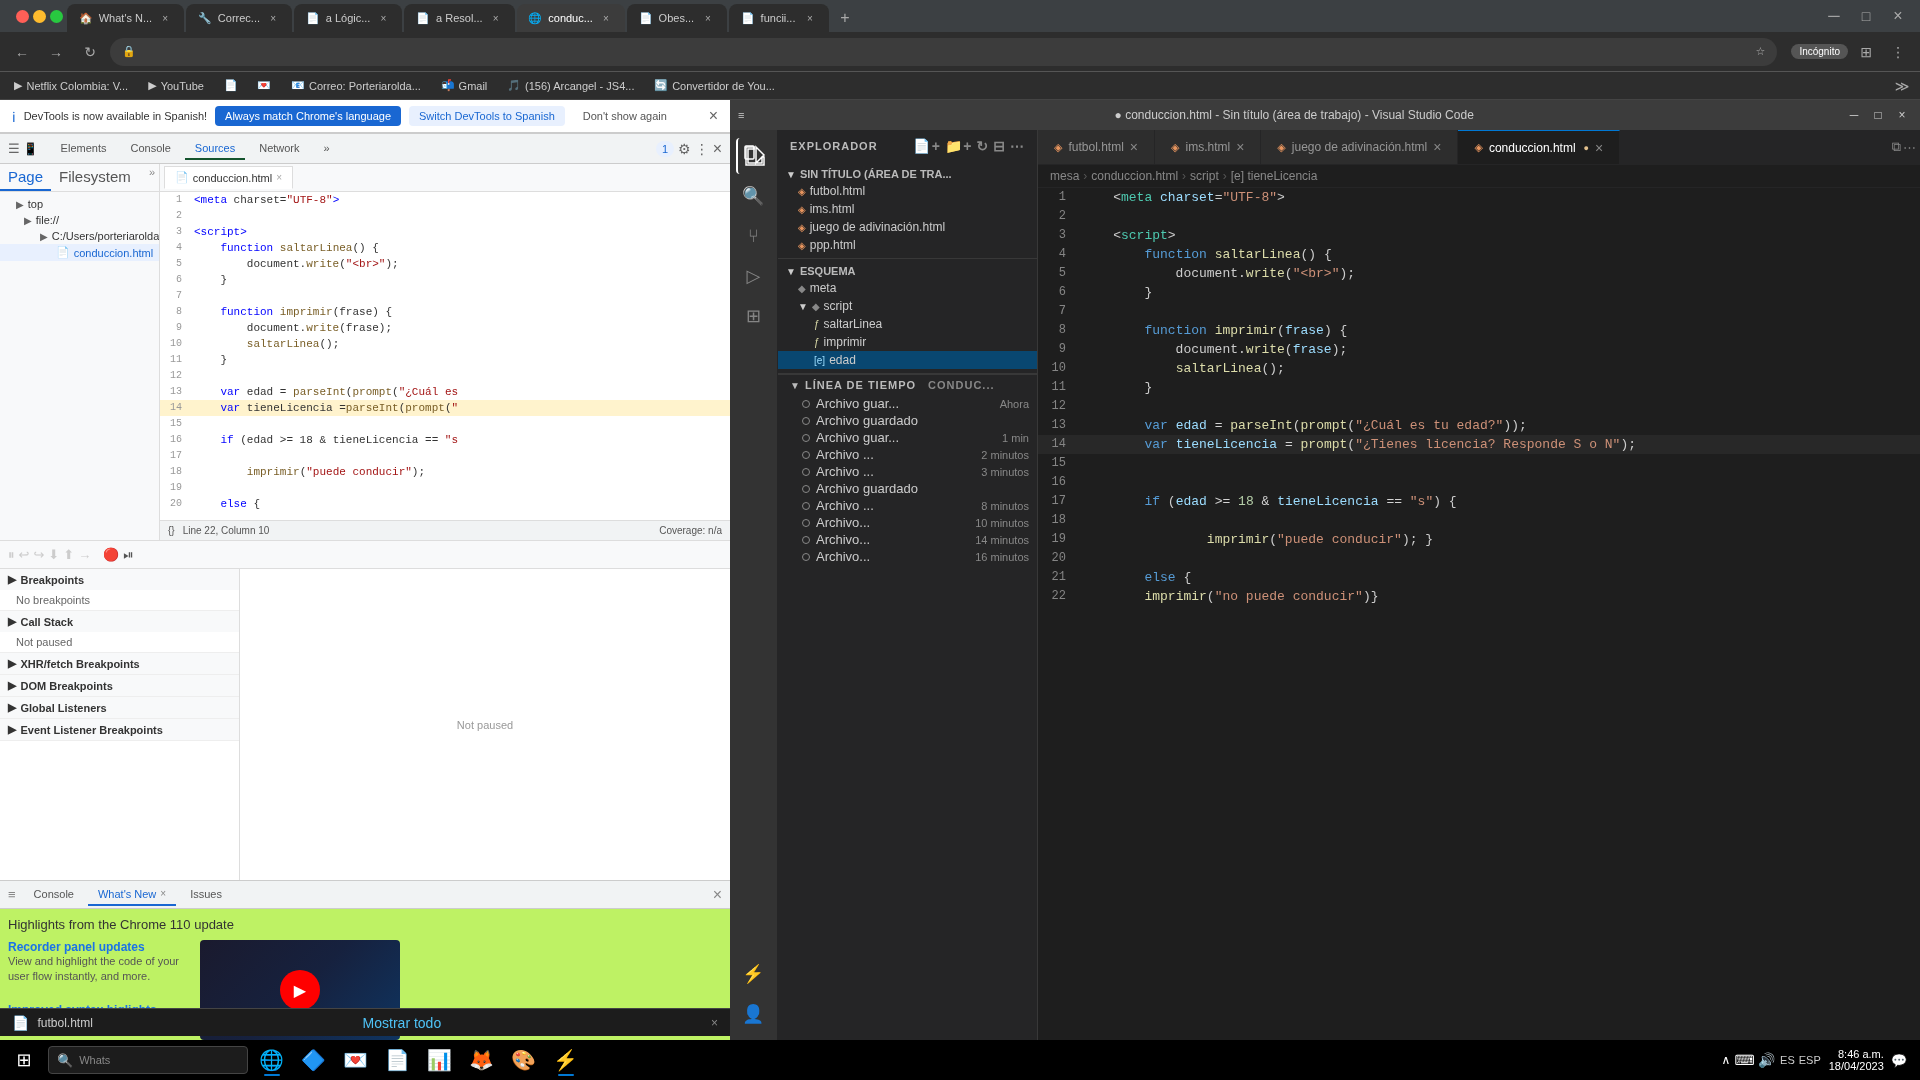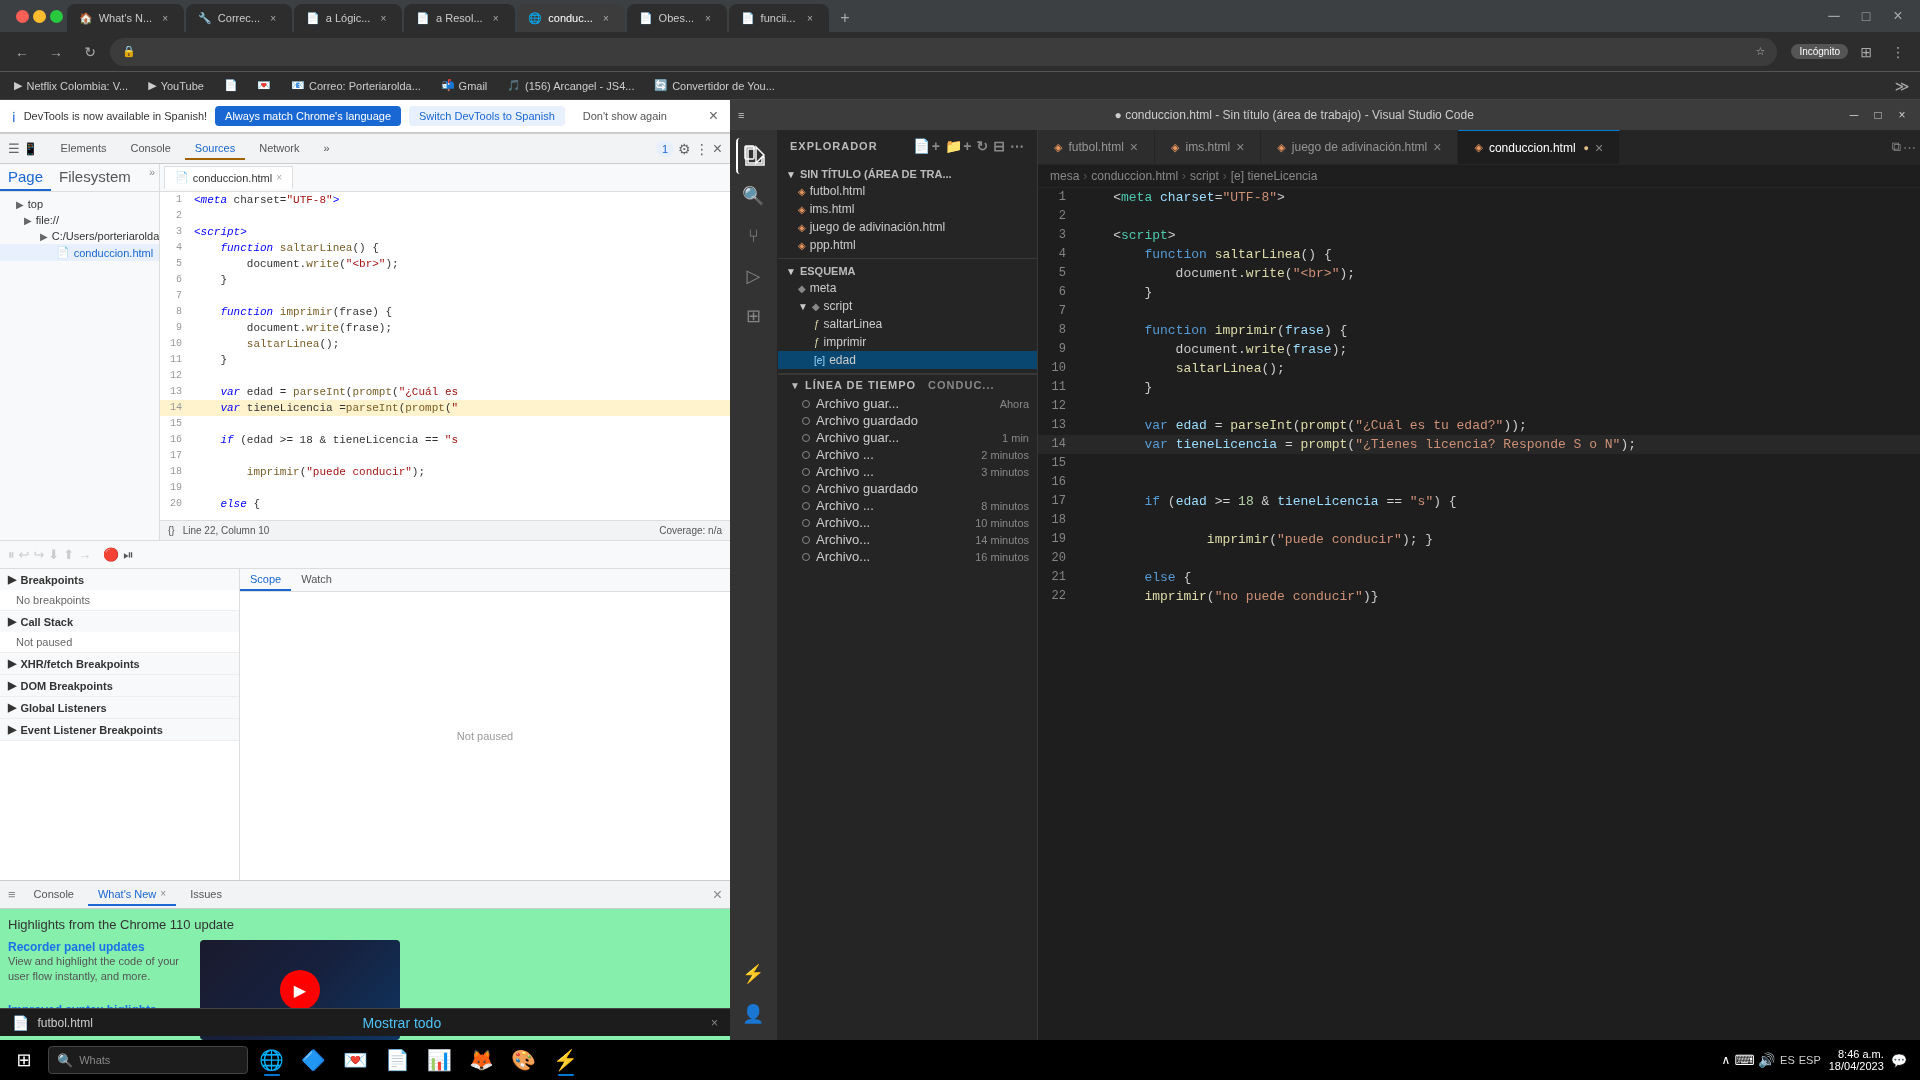--- a/index.html
+++ b/index.html
@@ -37,42 +37,42 @@
     .devtools-notification { background: #fff; padding: 6px 12px; border-bottom: 1px solid #ccc; display: flex; align-items: center; gap: 8px; font-size: 11px; color: #333; }
     .notif-icon { color: #1967d2; font-size: 14px; }
     .notif-btn { padding: 4px 10px; border-radius: 4px; font-size: 11px; cursor: pointer; border: none; }
     .notif-btn.primary { background: #1967d2; color: #fff; }
     .notif-btn.secondary { background: #e8f0fe; color: #1967d2; }
     .notif-btn.text { background: transparent; color: #555; }
 
     .devtools-panel { flex: 1; display: flex; flex-direction: column; background: #fff; border-top: 1px solid #ccc; }
     .devtools-tabs { display: flex; align-items: center; background: #f1f3f4; border-bottom: 1px solid #ccc; padding: 0 8px; height: 30px; gap: 4px; }
     .devtools-tab { padding: 4px 10px; font-size: 11px; color: #555; cursor: pointer; border-bottom: 2px solid transparent; }
-    .devtools-tab.active { color: #1967d2; border-bottom: 2px solid #a16207; }
+    .devtools-tab.active { color: #1967d2; border-bottom: 2px solid #14532d; }
 
     .sources-panel { display: flex; flex: 1; overflow: hidden; }
     .sources-left { width: 160px; border-right: 1px solid #ddd; display: flex; flex-direction: column; background: #f8f9fa; font-size: 11px; }
     .sources-tabs { display: flex; border-bottom: 1px solid #ddd; }
     .src-tab { padding: 4px 8px; font-size: 15px; color: #555; cursor: pointer; border-bottom: 2px solid transparent; }
     .src-tab.active { color: #1967d2; border-bottom: 2px solid #1967d2; }
     .src-tree { flex: 1; overflow-y: auto; padding: 4px 0; }
     .src-tree-item { padding: 2px 8px 2px 16px; cursor: pointer; display: flex; align-items: center; gap: 4px; font-size: 11px; color: #333; }
     .src-tree-item.selected { background: #e8f0fe; color: #1967d2; }
     .src-tree-icon { font-size: 10px; color: #666; }
 
     .sources-editor { flex: 1; display: flex; flex-direction: column; overflow: hidden; }
     .editor-tabs { display: flex; align-items: center; background: #f8f9fa; border-bottom: 1px solid #ddd; padding: 0 4px; height: 28px; }
     .editor-tab { padding: 4px 10px; font-size: 11px; color: #555; cursor: pointer; background: #f8f9fa; border: 1px solid transparent; display: flex; align-items: center; gap: 4px; }
     .editor-tab.active { background: #fff; border-color: #ddd; border-bottom-color: #fff; color: #333; }
     .editor-tab-close { font-size: 10px; color: #aaa; }
     .code-editor { flex: 1; overflow-y: auto; background: #fff; font-family: 'Courier New', monospace; font-size: 11px; }
     .code-line { display: flex; min-height: 16px; line-height: 16px; }
     .line-num { width: 30px; text-align: right; padding-right: 8px; color: #999; font-size: 10px; flex-shrink: 0; user-select: none; }
     .line-content { flex: 1; padding-left: 4px; white-space: pre; color: #333; }
-    .line-content .kw { color: #0000ff; font-style: italic; }
+    .line-content .kw { color: #0000ff; }
     .line-content .fn { color: #795e26; }
     .line-content .str { color: #a31515; }
     .code-line.highlighted { background: #fff3cd; }
 
     .debugger-panel { height: 340px; border-top: 1px solid #ddd; display: flex; flex-direction: column; background: #fff; }
     .debug-toolbar { display: flex; align-items: center; background: #f8f9fa; border-bottom: 1px solid #ddd; padding: 2px 8px; height: 28px; gap: 4px; }
     .debug-sections { display: flex; flex: 1; overflow: hidden; }
     .debug-left { width: 240px; border-right: 1px solid #ddd; overflow-y: auto; font-size: 11px; }
     .debug-section { border-bottom: 1px solid #eee; }
     .debug-section-header { display: flex; align-items: center; padding: 4px 8px; cursor: pointer; font-size: 11px; font-weight: 600; color: #333; background: #f8f9fa; gap: 4px; }
@@ -83,21 +83,21 @@
     .dr-tab.active { color: #1967d2; border-bottom: 2px solid #1967d2; }
     .debug-content { flex: 1; background: #fff; padding: 8px; display: flex; align-items: center; justify-content: center; color: #999; font-size: 11px; }
 
     
     .console-panel { height: 200px; border-top: 1px solid #ccc; display: flex; flex-direction: column; background: #fff; }
     .console-tabs { display: flex; align-items: center; background: #f1f3f4; border-bottom: 1px solid #ccc; padding: 0 8px; height: 28px; gap: 4px; }
     .console-tab { padding: 4px 10px; font-size: 11px; color: #555; cursor: pointer; border-bottom: 2px solid transparent; display: flex; align-items: center; gap: 4px; }
     .console-tab.active { color: #1967d2; border-bottom: 2px solid #1967d2; }
     .tab-close-x { font-size: 10px; color: #888; }
     .console-close { margin-left: auto; color: #888; cursor: pointer; }
-    .console-content { flex: 1; overflow-y: auto; padding: 8px; background: #86efac; }
+    .console-content { flex: 1; overflow-y: auto; padding: 8px; background: #bef264; }
     .console-highlight-header { font-size: 13px; font-weight: 500; color: #333; margin-bottom: 8px; }
     .console-items { display: flex; gap: 12px; }
     .console-item-video { width: 200px; height: 100px; background: linear-gradient(135deg, #1a1a2e 0%, #16213e 50%, #0f3460 100%); border-radius: 4px; display: flex; align-items: center; justify-content: center; position: relative; overflow: hidden; }
     .play-btn-overlay { width: 40px; height: 40px; background: #ff0000; border-radius: 50%; display: flex; align-items: center; justify-content: center; font-size: 16px; color: #fff; }
     .new-badge { position: absolute; bottom: 8px; right: 8px; background: rgba(0,0,0,0.6); color: #fff; font-size: 10px; padding: 2px 6px; border-radius: 3px; }
 
     
     .vscode-area { flex: 1; display: flex; flex-direction: column; background: #1e1e1e; }
     .vscode-titlebar { background: #3c3c3c; height: 30px; display: flex; align-items: center; padding: 0 8px; gap: 8px; }
     .vscode-title { color: #ccc; font-size: 12px; flex: 1; text-align: center; }
@@ -494,24 +494,20 @@
               <div class="debug-section">
                 <div class="debug-section-header">
                   <span>▶</span>
                   <span>Event Listener Breakpoints</span>
                 </div>
               </div>
               <div style="height:60px;"></div>
             </div>
 
             <div class="debug-right">
-              <div class="debug-right-tabs">
-                <div class="dr-tab active">Scope</div>
-                <div class="dr-tab">Watch</div>
-              </div>
               <div class="debug-content">
                 <span>Not paused</span>
               </div>
             </div>
           </div>
         </div>
       </div>
 
       <div class="console-panel">
         <div class="console-tabs">

